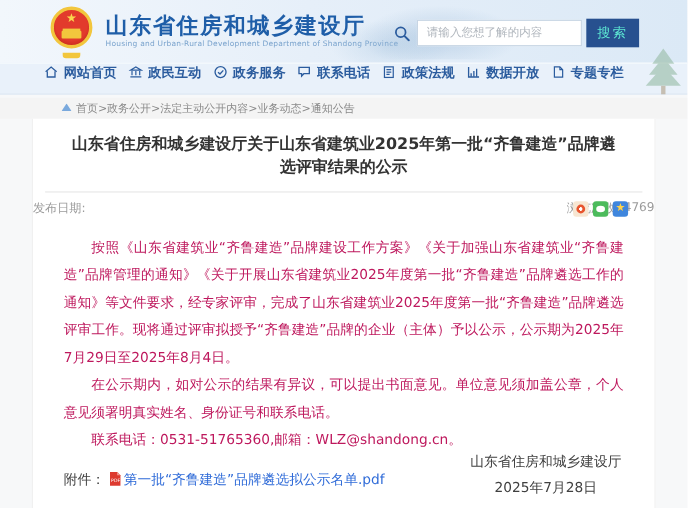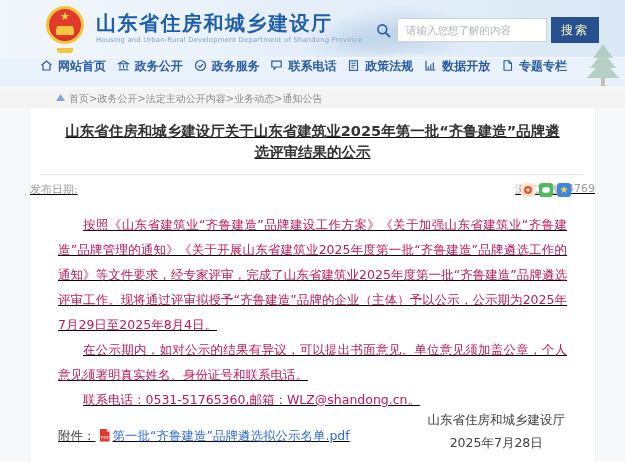--- a/index.html
+++ b/index.html
@@ -33,31 +33,31 @@
   .emblem-circle::after {
     content:""; position:absolute; bottom:6px; left:50%; transform:translateX(-50%);
     width:18px; height:7px; background:#f2c63d; border-radius:1px;
     box-shadow:0 -3px 0 -1px #f2c63d;
   }
   .emblem-ribbon { position:absolute; bottom:0; left:50%; transform:translateX(-50%);
     width:16px; height:5px; background:#f2c63d; border-radius:0 0 3px 3px; }
   .site-ident { line-height:1.1; }
   .site-title { color:#1f5ea8; font-size:20px; font-weight:bold; letter-spacing:1.5px; }
   .site-sub { color:#7aa3cd; font-size:6.8px; margin-top:3px; letter-spacing:.2px; }
-  .search-row { position:absolute; right:26px; top:17px; display:flex; align-items:center; }
+  .search-row { position:absolute; right:44px; top:17px; display:flex; align-items:center; }
   .search-glass { margin-right:6px; display:flex; }
   .search-input {
     width:150px; height:24px; border:1px solid #c7d5e4; background:#fff;
     font-size:10.5px; padding:0 8px; color:#333; outline:none;
     font-family:"DejaVu Sans","Liberation Sans",sans-serif;
   }
   .search-input::placeholder { color:#b0b6bd; }
   .search-btn {
     height:26px; width:48px; margin-left:4px; border:none; background:#27508f;
-    color:#fef9c3; font-size:12px; cursor:pointer; letter-spacing:2px;
+    color:#5eead4; font-size:12px; cursor:pointer; letter-spacing:2px;
     font-family:"DejaVu Sans","Liberation Sans",sans-serif;
   }
   
   .nav {
     position:relative; height:29px; background:#e9f1fa;
     border-top:1px solid #f4f9fd; border-bottom:1px solid #dde8f2;
     display:flex; align-items:flex-start; justify-content:space-between;
     padding:0 58px 0 40px; overflow:visible;
   }
   .nav-item { display:flex; align-items:center; gap:5px; cursor:pointer;
@@ -68,21 +68,21 @@
   .breadcrumb {
     height:19px; margin-top:3px; background:#f4f4f4;
     display:flex; align-items:center; padding-left:56px;
     font-size:10px; color:#8a8a8a;
   }
   .breadcrumb .bc-home { margin-right:4px; display:flex; }
   
   .card {
     width:567px; margin:0 auto; background:#fff; height:354px;
     border-left:1px solid #f0f0f0; border-right:1px solid #f0f0f0;
-    padding-top:9px; position:relative;text-decoration:underline;
+    padding-top:9px; position:relative;
   }
   .article-title {
     text-align:center; font-size:14.5px; font-weight:bold; color:#333;
     padding:4px 34px 11px; line-height:1.45;
   }
   .title-rule { border-bottom:1px solid #e6e6e6; margin:0 11px; }
   .meta-row {
     position:relative; height:29px; display:flex; align-items:center; justify-content:space-between;
     font-size:11px; color:#9b9b9b; gap:26px;
   }
@@ -148,21 +148,21 @@
       </svg></span>
     <span>网站首页</span>
   </div>
   <div class="nav-item">
     <span>
       <svg width="13" height="13" viewBox="0 0 13 13" fill="none" stroke="#2b5c9e" stroke-width="1.1">
         <path d="M1.5 4.8 L6.5 1.8 L11.5 4.8 Z"></path>
           <path d="M3 5.5 V9.5 M6.5 5.5 V9.5 M10 5.5 V9.5"></path>
           <path d="M1.5 10.8 H11.5"></path>
       </svg></span>
-    <span>政务公开</span>
+    <span>政民互动</span>
   </div>
   <div class="nav-item">
     <span>
       <svg width="13" height="13" viewBox="0 0 13 13" fill="none" stroke="#2b5c9e" stroke-width="1.2">
         <circle cx="6.5" cy="6.5" r="5"></circle>
           <path d="M4.2 6.6 L6 8.3 L9 5"></path>
       </svg></span>
     <span>政务服务</span>
   </div>
   <div class="nav-item">

